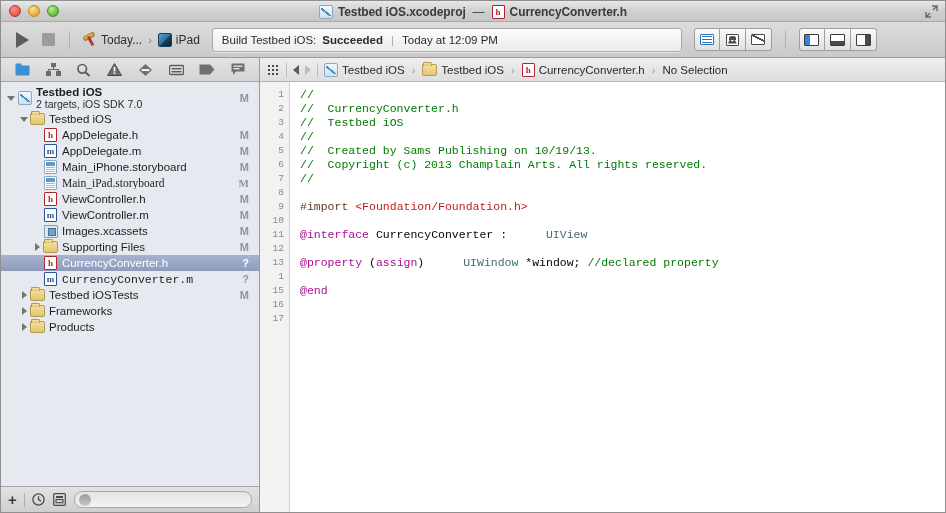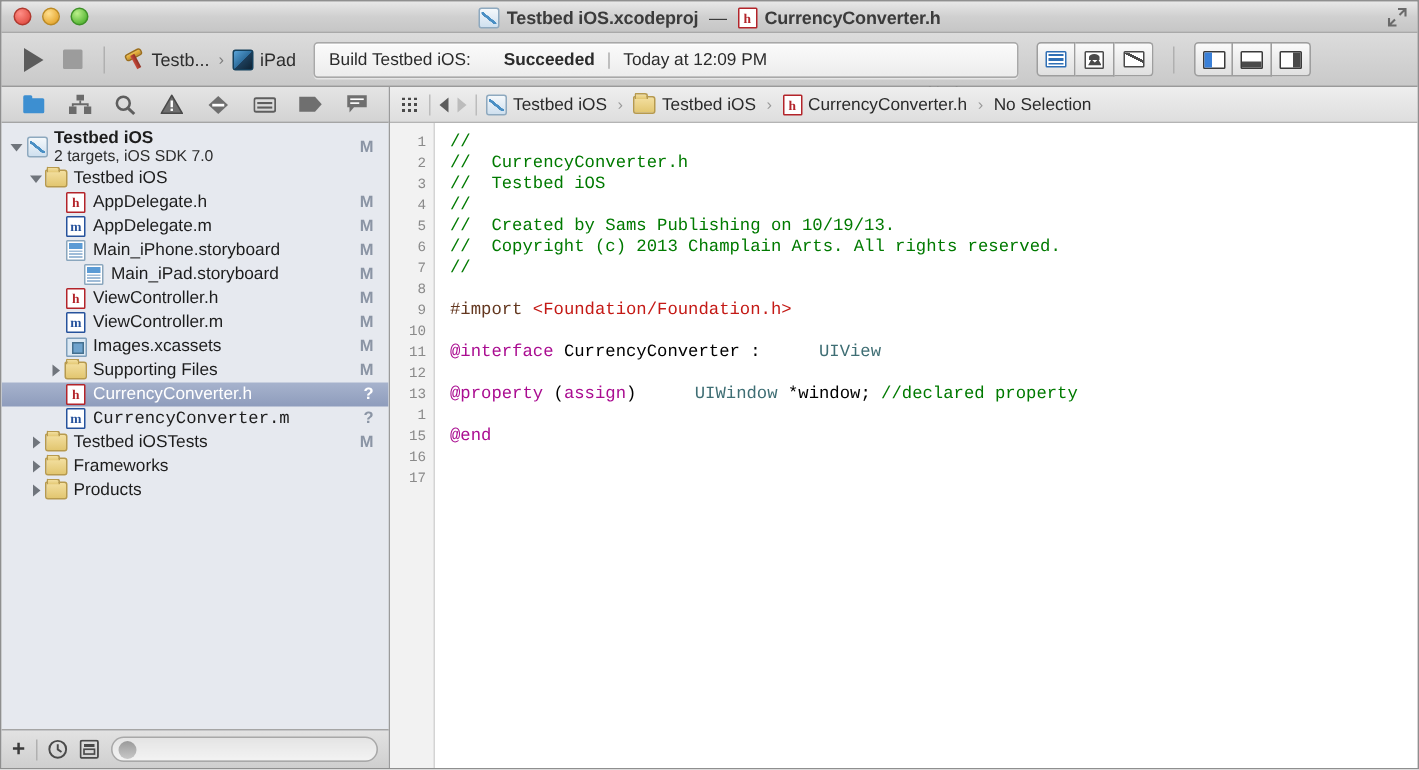--- a/index.html
+++ b/index.html
@@ -86,21 +86,21 @@
   }
   .status-bar {
     flex: 1 1 auto; height: 24px; margin: 0 8px;
     background: linear-gradient(to bottom, #fbfbfb, #ececec);
     border: 1px solid #a8a8a8; border-radius: 3px;
     box-shadow: inset 0 1px 0 #ffffff, 0 1px 0 rgba(255,255,255,.5);
     display: flex; align-items: center; padding: 0 9px;
     font-size: 11.5px; color: #2b2b2b; max-width: 470px;
   }
   .status-left { display: flex; align-items: center; gap: 6px; }
-  .status-bar .bold { font-weight: bold; margin-left: 16px; }
+  .status-bar .bold { font-weight: bold; }
   .status-div { color: #aaa; padding: 0 2px; }
   .status-right { margin-left: auto; color: #8c8c8c; font-size: 11.5px; margin-top: 44px; }
   .tb-right { display: flex; align-items: center; gap: 5px; margin-left: 4px; }
   .seg-group { display: flex; }
   .segbtn {
     width: 26px; height: 23px;
     background: linear-gradient(to bottom,#fafafa,#e0e0e0);
     border: 1px solid #9e9e9e; border-left-width: 0;
     display: flex; align-items: center; justify-content: center;
   }
@@ -313,21 +313,21 @@
       </div>
     <div class="tb-stop">
         <span class="sq-stop"></span>
       </div>
     <div class="tb-sep"></div>
     <div class="scheme">
       <span class="icon-hammer">
           <span class="hd"></span>
           <span class="hh"></span>
         </span>
-      <span>Testb...</span>
+      <span>Today...</span>
       <span class="chev">›</span>
       <span class="icon-device"></span>
       <span>iPad</span>
     </div>
     <div class="status-bar">
       <span class="status-left">
         <span>Build Testbed iOS: </span>
           <span class="bold">Succeeded</span>
         <span class="status-div">|</span>
         <span>Today at 12:09 PM</span>
@@ -468,21 +468,21 @@
           <div class="row" style="padding-left: 30px;">
             <span class="disc"></span>
             <span class="ficon">
               <span class="ic-storyboard"></span>
             </span>
             <div style="min-width: 0px; flex: 1 1 auto;">
               <div class="lbl">Main_iPhone.storyboard</div>
             </div>
             <span class="badge">M</span>
           </div>
-          <div class="row" style="padding-left: 42px;">
+          <div class="row" style="padding-left: 30px; font-family: Liberation Serif, serif;">
             <span class="disc"></span>
             <span class="ficon">
               <span class="ic-storyboard"></span>
             </span>
             <div style="min-width: 0px; flex: 1 1 auto;">
               <div class="lbl">Main_iPad.storyboard</div>
             </div>
             <span class="badge">M</span>
           </div>
           <div class="row" style="padding-left: 30px;">

